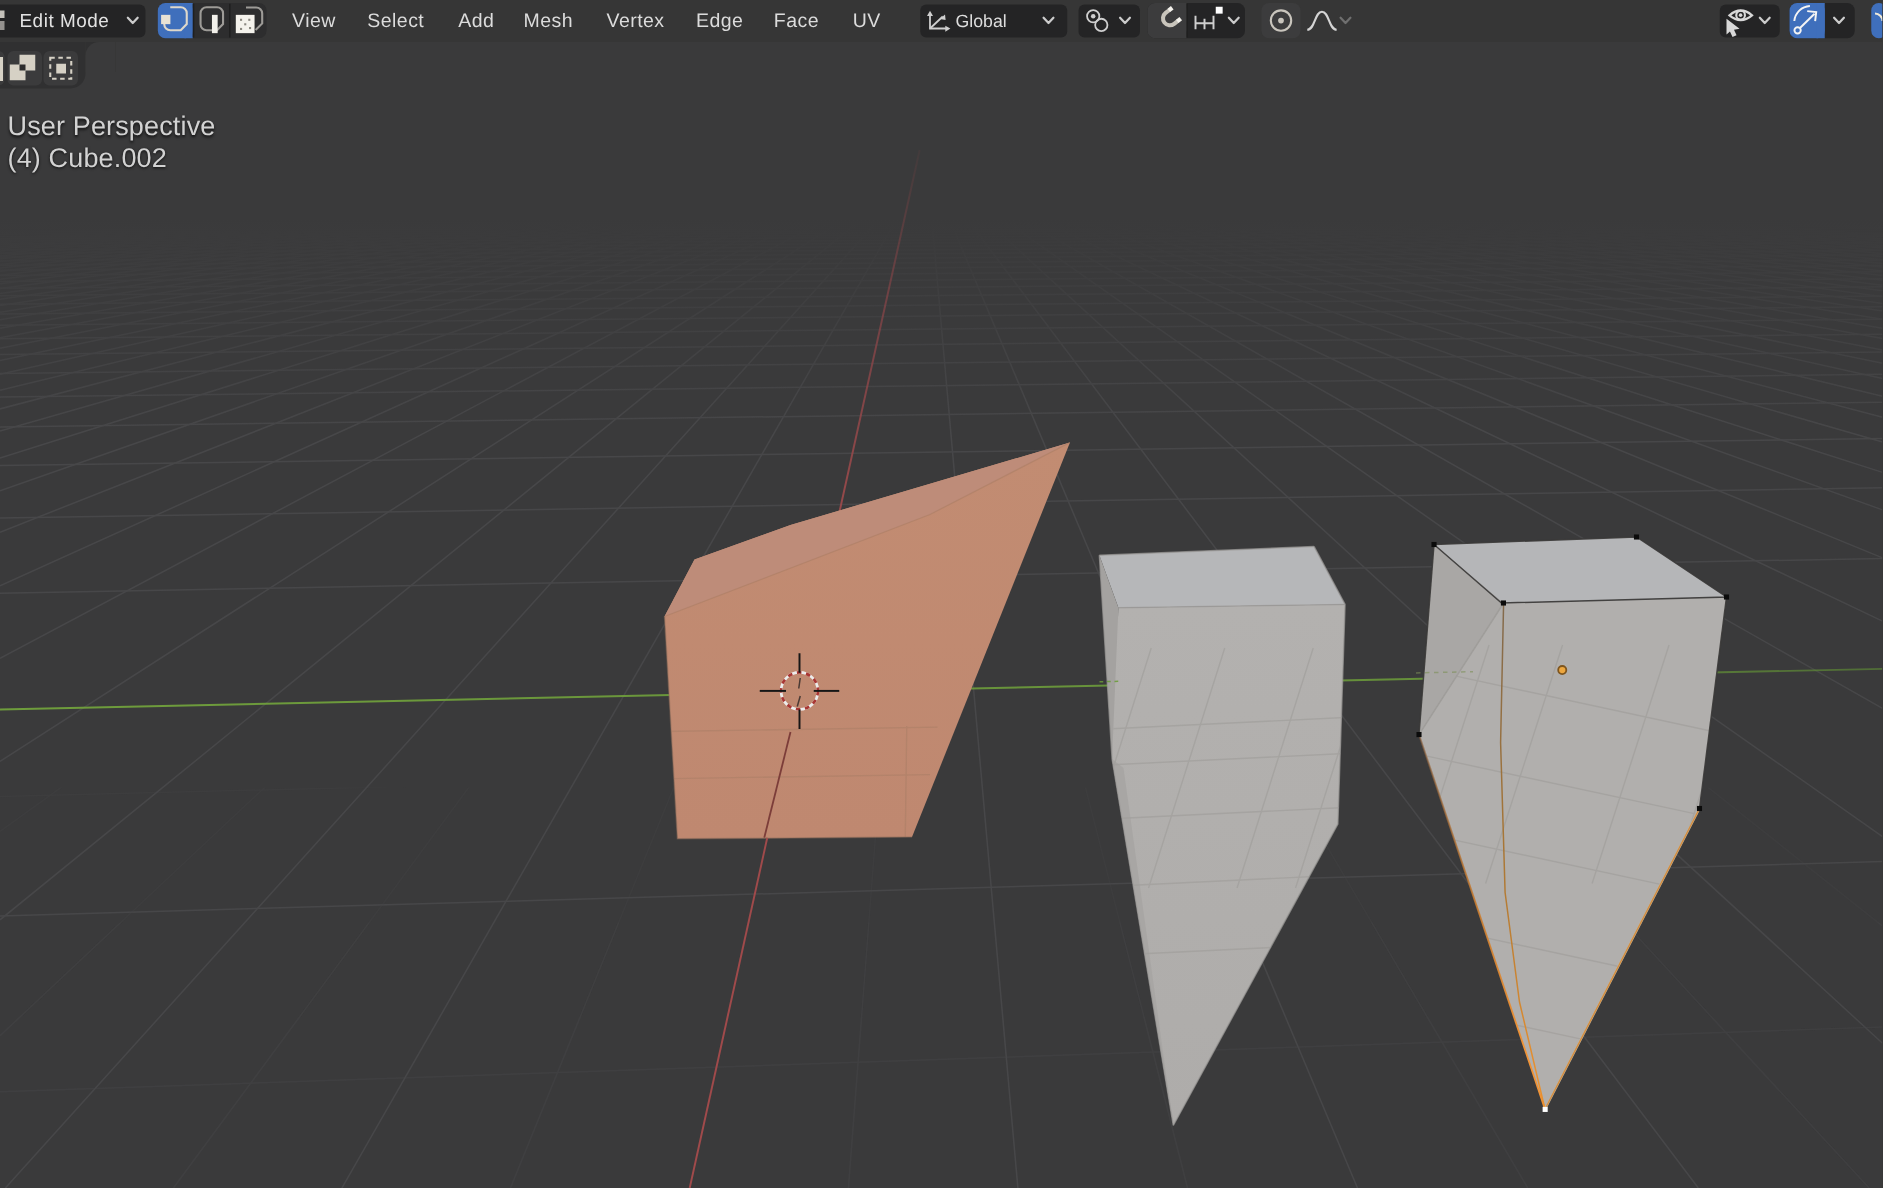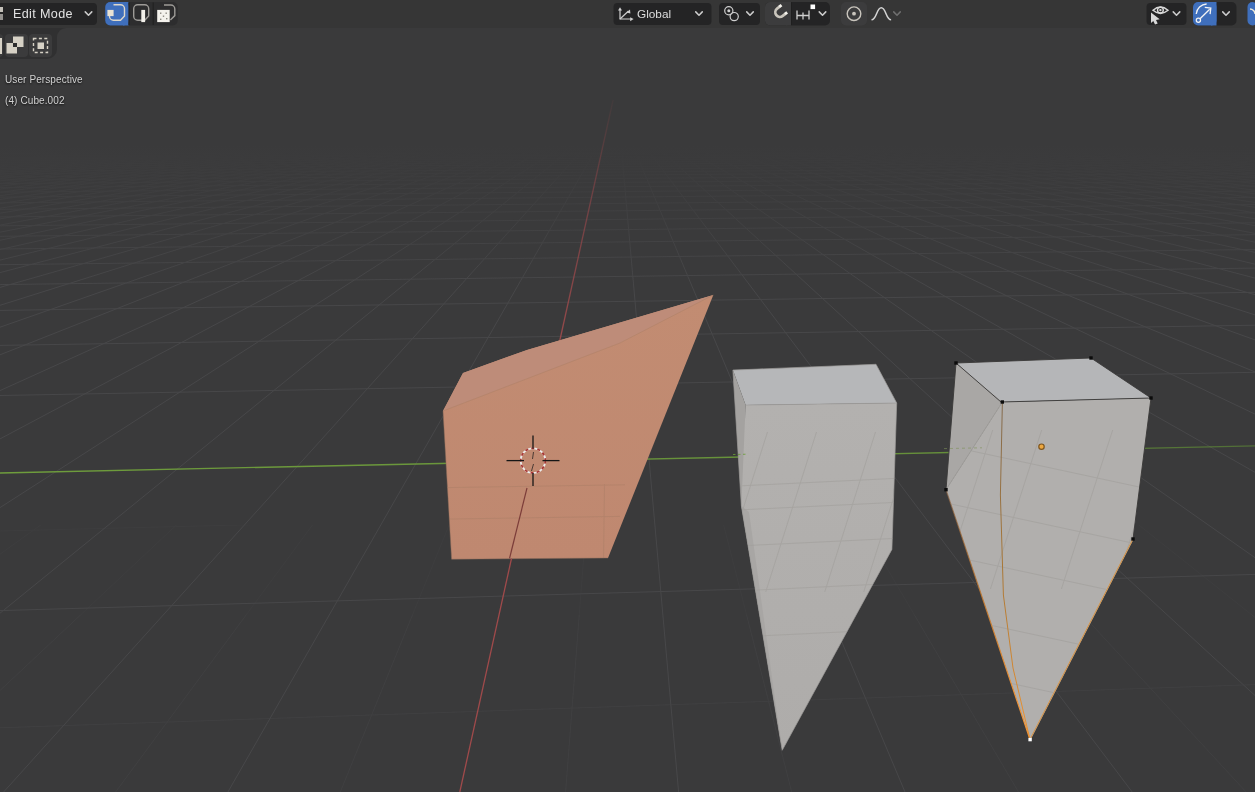--- a/index.html
+++ b/index.html
@@ -4,21 +4,21 @@
 html,body{margin:0;padding:0;background:#3a3a3b;width:1255px;height:792px;overflow:hidden;}
 *{box-sizing:border-box;}
 body{font-family:"Liberation Sans",sans-serif;-webkit-font-smoothing:antialiased;}
 #page{position:relative;width:1255px;height:792px;background:#3a3a3b;}
 #header{position:absolute;left:0;top:0;width:1255px;height:28px;background:#363636;}
 #menus{position:absolute;left:0;top:0;width:1255px;height:28px;font-size:13px;color:#dcdcdc;letter-spacing:0.3px;}
 #toolblock{position:absolute;left:0;top:28px;width:57px;height:31px;background:#303031;border-radius:0 0 10px 0;}
 #vp-corner{position:absolute;left:57px;top:28px;width:20px;height:20px;background:#303031;}
 #vp-corner i{position:absolute;left:0;top:0;width:20px;height:20px;background:#3a3a3b;border-radius:9px 0 0 0;display:block;}
 .tbtn{position:absolute;top:34px;width:23px;height:23px;background:#3b3b3c;border-radius:4px;}
-.ovtext{position:absolute;color:#d2d2d2;font-size:10px;text-shadow:0 1px 2px rgba(0,0,0,0.75);letter-spacing:0.1px;}
+.ovtext{position:absolute;color:#d2d2d2;font-size:18px;text-shadow:0 1px 2px rgba(0,0,0,0.75);letter-spacing:0.1px;}
 </style></head>
 <body>
 <div id="page">
   <svg width="1255" height="792" viewBox="0 0 1255 792" style="position:absolute;left:0;top:0">
     <rect x="0" y="0" width="1255" height="792" fill="#3a3a3b"></rect>
 
 <defs>
   <linearGradient id="gOr" x1="0" y1="0" x2="0" y2="1">
     <stop offset="0" stop-color="#c28c72"></stop>
           <stop offset="1" stop-color="#bf8870"></stop>
@@ -554,20 +554,30 @@
       <rect x="13" y="36.5" width="10.5" height="10.5"></rect>
       <rect x="6.5" y="43" width="10.5" height="10.5"></rect>
       <rect x="13" y="43" width="4" height="4" fill="#2e2e2e"></rect>
     </g>
     <g stroke="#d6d1c5" stroke-width="1.4" fill="none">
       <rect x="33.5" y="38.5" width="14" height="14" stroke-dasharray="3 2.4"></rect>
     </g>
     <rect x="37.5" y="42.5" width="6.5" height="6.5" fill="#d6d1c5"></rect>
   </svg>
   <div id="header"></div>
+  <div id="menus">
+      <span style="position:absolute;left:194.7px;top:6px;">View</span>
+      <span style="position:absolute;left:244.9px;top:6px;">Select</span>
+      <span style="position:absolute;left:305.5px;top:6px;">Add</span>
+      <span style="position:absolute;left:349.0px;top:6px;">Mesh</span>
+      <span style="position:absolute;left:404.4px;top:6px;">Vertex</span>
+      <span style="position:absolute;left:464.0px;top:6px;">Edge</span>
+      <span style="position:absolute;left:515.9px;top:6px;">Face</span>
+      <span style="position:absolute;left:568.5px;top:6px;">UV</span>
+    </div>
   <svg width="1255" height="28" viewBox="0 0 1255 28" style="position:absolute;left:0;top:0">
 
 <rect x="-6" y="3" width="103" height="22" rx="4" fill="#242425"></rect>
 <g fill="#c4c1ba">
         <rect x="0" y="7" width="3" height="5"></rect>
         <rect x="0" y="14" width="3" height="6" opacity="0.7"></rect>
       </g>
 <text x="13" y="18" font-size="12.6" letter-spacing="0.35" fill="#e2e2e2">Edit Mode</text>
 <polyline points="85.22,11.86 88.5,15.304 91.78,11.86" fill="none" stroke="#cccccc" stroke-width="1.5" stroke-linecap="round" stroke-linejoin="round"></polyline>
 <rect x="105.2" y="2" width="72.5" height="23.5" rx="5" fill="#2d2d2e"></rect>

